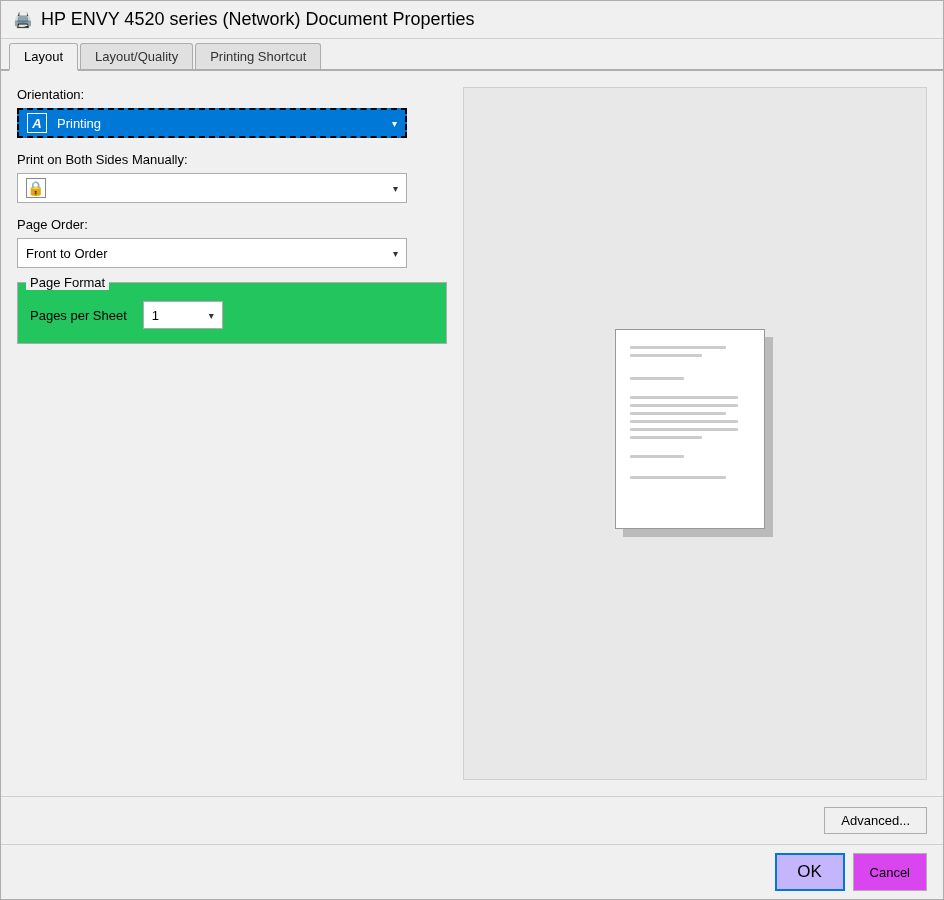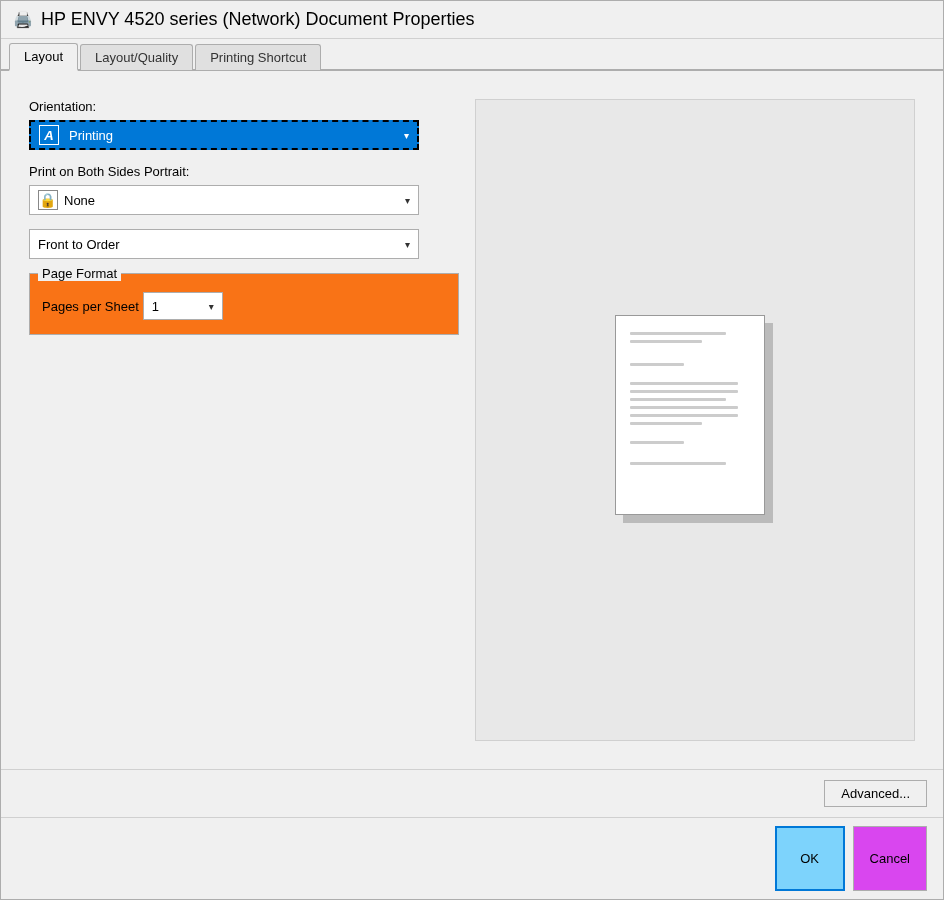--- a/index.html
+++ b/index.html
@@ -47,21 +47,21 @@
     }
 
     .title-bar-text {
       font-size: 18px;
       font-weight: normal;
       color: #000;
     }
 
     .tab-bar {
       display: flex;
-      align-items: center;
+      align-items: flex-start;
       padding: 4px 8px 0 8px;
       background: #f0f0f0;
       border-bottom: 2px solid #adadad;
       gap: 2px;
     }
 
     .tab {
       padding: 5px 14px;
       border: 1px solid #adadad;
       background: #e0e0e0;
@@ -76,21 +76,21 @@
       background: #f0f0f0;
       border-bottom: 2px solid #f0f0f0;
       color: #000;
       font-weight: normal;
       z-index: 1;
     }
 
     .content-area {
       display: flex;
       flex: 1;
-      padding: 28px;
+      padding: 16px;
       gap: 16px;
       overflow: hidden;
     }
 
     .left-panel {
       width: 430px;
       display: flex;
       flex-direction: column;
       gap: 14px;
     }
@@ -151,37 +151,37 @@
       background: #fff;
       padding: 4px 8px;
       position: relative;
       cursor: pointer;
     }
 
     .page-format-group {
       border: 1px solid #adadad;
       padding: 10px 12px 14px 12px;
       position: relative;
-      background: #f97316;
+      background: #22c55e;
     }
 
     .page-format-legend {
       position: absolute;
       top: -8px;
       left: 8px;
       background: #f0f0f0;
       padding: 0 4px;
       font-size: 13px;
       color: #000;
     }
 
     .pages-per-sheet-row {
       display: flex;
       align-items: center;
-      gap: 4px;
+      gap: 16px;
       margin-top: 8px;
     }
 
     .pages-per-sheet-label {
       font-size: 13px;
       color: #000;
     }
 
     .pages-per-sheet-select {
       display: flex;
@@ -273,25 +273,25 @@
     .footer-bar {
       display: flex;
       justify-content: flex-end;
       padding: 8px 16px;
       gap: 8px;
       background: #f0f0f0;
       border-top: 1px solid #d0d0d0;
     }
 
     .ok-btn {
-      padding: 23px 20px;
-      background: #7dd3fc;
+      padding: 7px 20px;
+      background: #c4b5fd;
       border: 2px solid #0078d7;
       cursor: pointer;
-      font-size: 13px;
+      font-size: 17px;
       color: #000;
       min-width: 70px;
     }
 
     .cancel-btn {
       padding: 5px 16px;
       background: #d946ef;
       border: 1px solid #adadad;
       cursor: pointer;
       font-size: 13px;
@@ -334,34 +334,34 @@
           <span class="select-text" style="color:#fff; margin-left:4px;">Printing</span>
           <span class="chevron chevron-white">▾</span>
           <select class="select-native">
             <option>Portrait</option>
             <option>Landscape</option>
           </select>
         </div>
       </div>
 
       <div class="field-group">
-        <div class="field-label">Print on Both Sides Portrait:</div>
+        <div class="field-label">Print on Both Sides Manually:</div>
         <div class="select-row">
           <span class="select-icon lock" style="font-size:14px;">🔒</span>
-          <span class="select-text">None</span>
           <span class="chevron">▾</span>
           <select class="select-native">
             <option>None</option>
             <option>Flip on Long Edge</option>
             <option>Flip on Short Edge</option>
           </select>
         </div>
       </div>
 
       <div class="field-group">
+        <div class="field-label">Page Order:</div>
         <div class="select-row">
           <span class="select-text">Front to Order</span>
           <span class="chevron">▾</span>
           <select class="select-native">
             <option>Front to Back</option>
             <option>Back to Front</option>
           </select>
         </div>
       </div>
 

